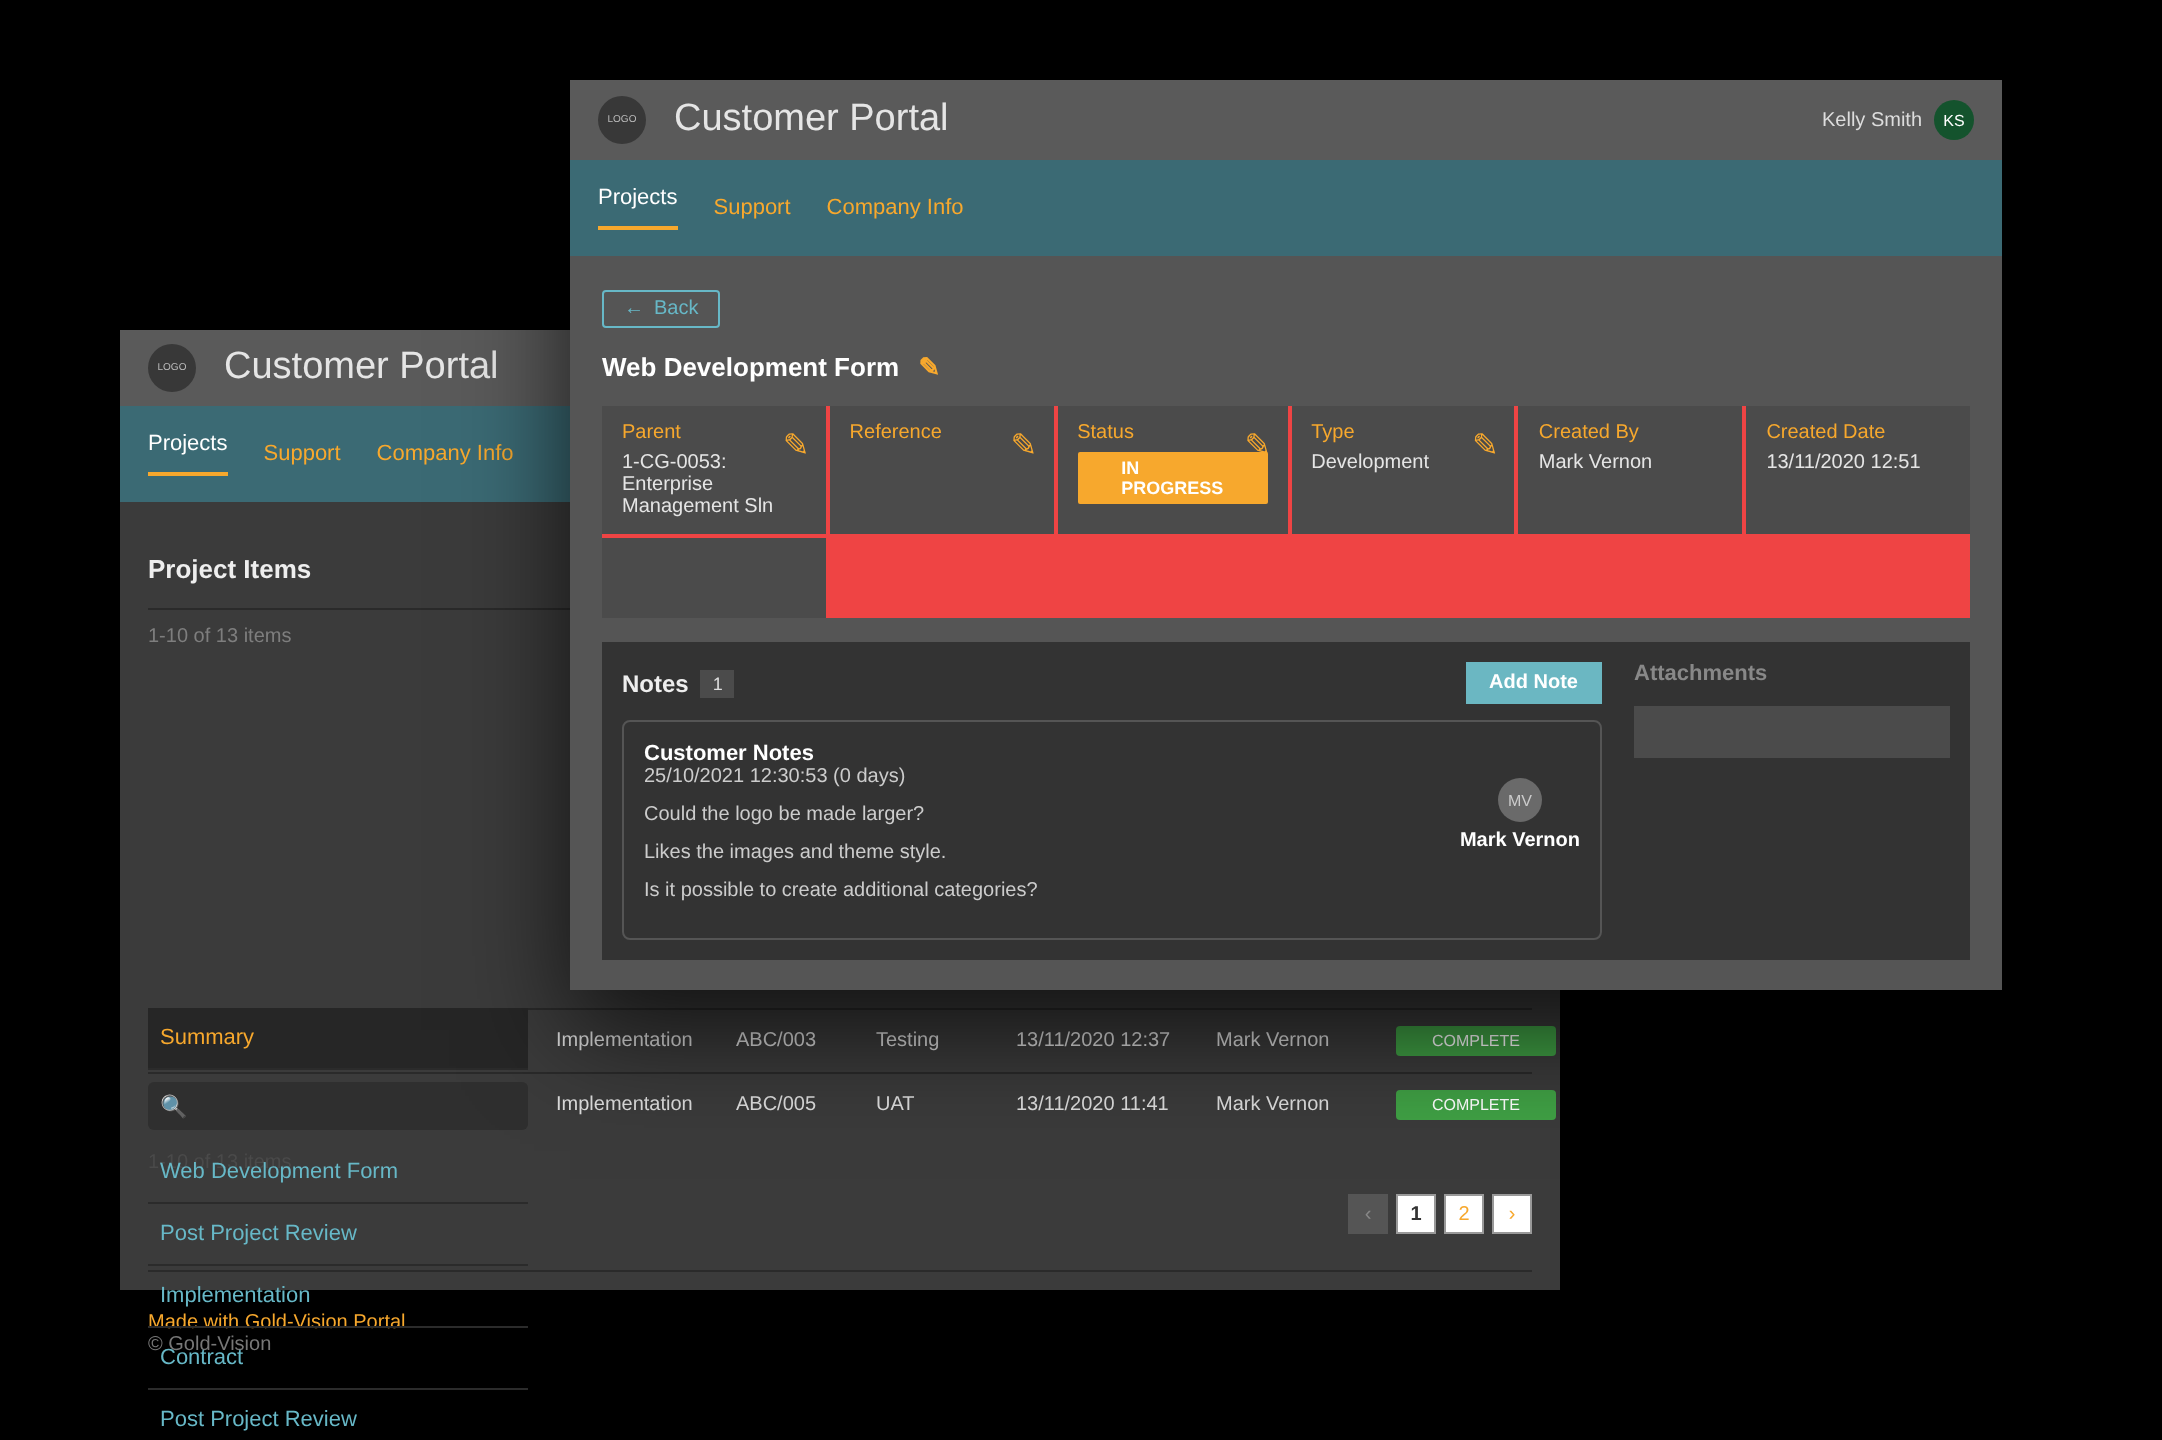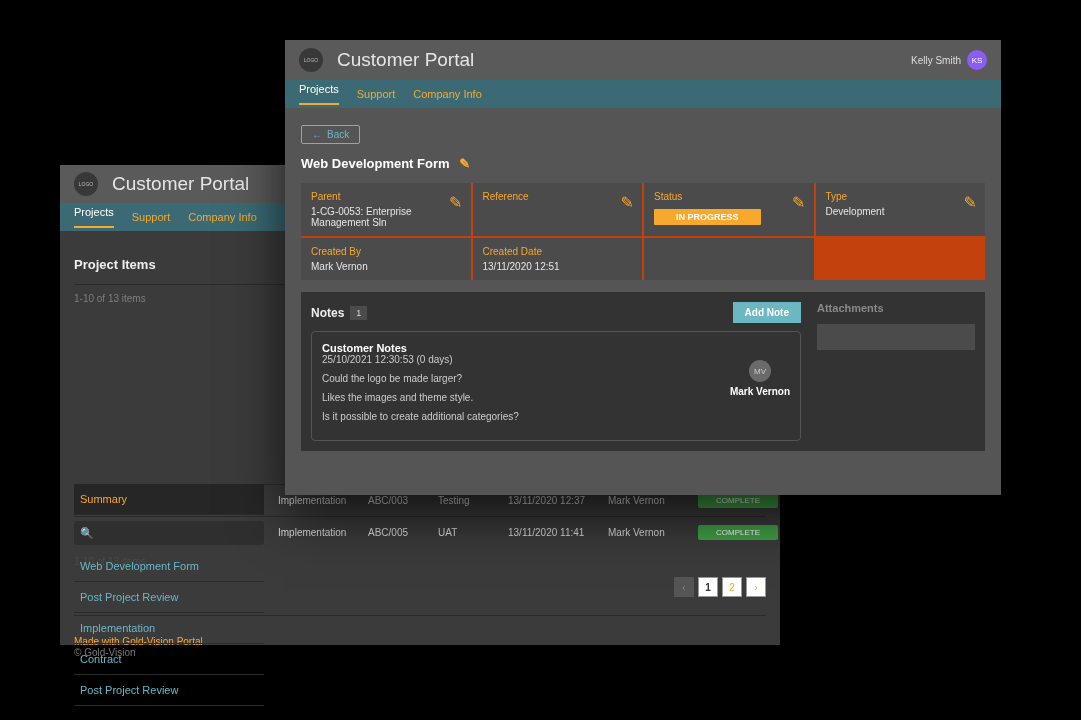--- a/index.html
+++ b/index.html
@@ -3,21 +3,21 @@
 <meta charset="utf-8">
 <style>
   *{box-sizing:border-box;margin:0;padding:0;font-family:Arial,Helvetica,sans-serif}
   html,body{width:1081px;height:720px;background:#000;overflow:hidden}
   .win{position:absolute;background:#3b3b3b;color:#cfcfcf}
   
   .win.back{left:60px;top:165px;width:720px;height:480px;box-shadow:0 10px 30px rgba(0,0,0,.6)}
   .hdr{display:flex;align-items:center;background:#5a5a5a;height:38px;padding:0 14px}
   .logo{width:24px;height:24px;border-radius:50%;background:#383838;color:#bbb;font-size:5px;display:flex;align-items:center;justify-content:center;margin-right:14px}
   .ttl{color:#e5e5e5;font-size:19px}
-  .nav{background:#3b6a74;height:28px;display:flex;align-items:center;padding:0 14px;font-size:11px}
+  .nav{background:#3b6a74;height:48px;display:flex;align-items:center;padding:0 14px;font-size:11px}
   .nav span{margin-right:18px;color:#f7a82d;cursor:pointer}
   .nav span.active{color:#fff;border-bottom:2px solid #f7a82d;padding-bottom:8px}
   .back .body{padding:14px}
   .sec-title{color:#eee;font-weight:bold;font-size:13px;margin:12px 0}
   .count{color:#7e7e7e;font-size:10px;margin-bottom:8px}
   .sidebar{width:190px}
   .side-item{font-size:11px;padding:9px 6px;border-bottom:1px solid #2b2b2b;color:#67b8c7;cursor:pointer}
   .side-item.active{color:#f7a82d;background:#262626}
   .search{background:#2f2f2f;height:24px;border-radius:3px;display:flex;align-items:center;padding:0 6px;margin:6px 0;color:#777;font-size:11px}
   .tbl{font-size:10px;color:#ddd;margin-top:180px}
@@ -29,26 +29,26 @@
   .pg.curr{background:#fff;color:#333;font-weight:bold}
   .pg.orange{color:#f7a82d;background:#fff}
   .pg.dis{background:#555;color:#888;border:1px solid #555}
   .ftr{margin-top:20px;font-size:10px}
   .ftr .a{color:#f7a82d}
   .ftr .b{color:#777}
   
   .win.front{left:285px;top:40px;width:716px;height:455px;background:#555;box-shadow:0 20px 50px rgba(0,0,0,.7)}
   .front .hdr{height:40px}
   .front .hdr .usr{margin-left:auto;display:flex;align-items:center;font-size:10px;color:#ddd}
-  .avatar{width:20px;height:20px;border-radius:50%;background:#8b5cf6;color:#fff;font-size:8px;display:flex;align-items:center;justify-content:center;margin-left:6px}
+  .avatar{width:20px;height:20px;border-radius:50%;background:#14532d;color:#fff;font-size:8px;display:flex;align-items:center;justify-content:center;margin-left:6px}
   .front .body{padding:16px}
   .backbtn{display:inline-flex;align-items:center;border:1px solid #67b8c7;color:#67b8c7;font-size:10px;padding:3px 10px;border-radius:2px;cursor:pointer}
   .pgtitle{color:#fff;font-weight:bold;font-size:13px;margin:12px 0}
   .pencil{color:#f7a82d;margin-left:6px;cursor:pointer}
-  .fields{display:grid;grid-template-columns:1fr 1fr 1fr 1fr;gap:2px;background:#c2410c}
+  .fields{display:grid;grid-template-columns:1fr 1fr 1fr 1fr 1fr 1fr;gap:2px;background:#ef4444}
   .fld{background:#4b4b4b;padding:8px 10px;position:relative;min-height:40px}
   .fl{color:#f7a82d;font-size:10px;margin-bottom:4px}
   .fv{color:#e5e5e5;font-size:10px}
   .fld .pencil{position:absolute;right:8px;top:10px}
   .badge{background:#f7a82d;color:#fff;font-size:9px;padding:3px 22px;border-radius:1px;display:inline-block;font-weight:bold}
   .lower{display:grid;grid-template-columns:490px 1fr;gap:16px;margin-top:12px;background:#333;padding:10px}
   .notes-hd{display:flex;align-items:center;margin-bottom:8px}
   .notes-hd .lbl{color:#eee;font-weight:bold;font-size:12px}
   .notes-hd .cnt{background:#4b4b4b;color:#ddd;font-size:9px;padding:2px 6px;margin-left:6px}
   .addnote{margin-left:auto;background:#6bb7c2;color:#fff;font-size:10px;padding:5px 12px;border:none;cursor:pointer;font-weight:bold}

